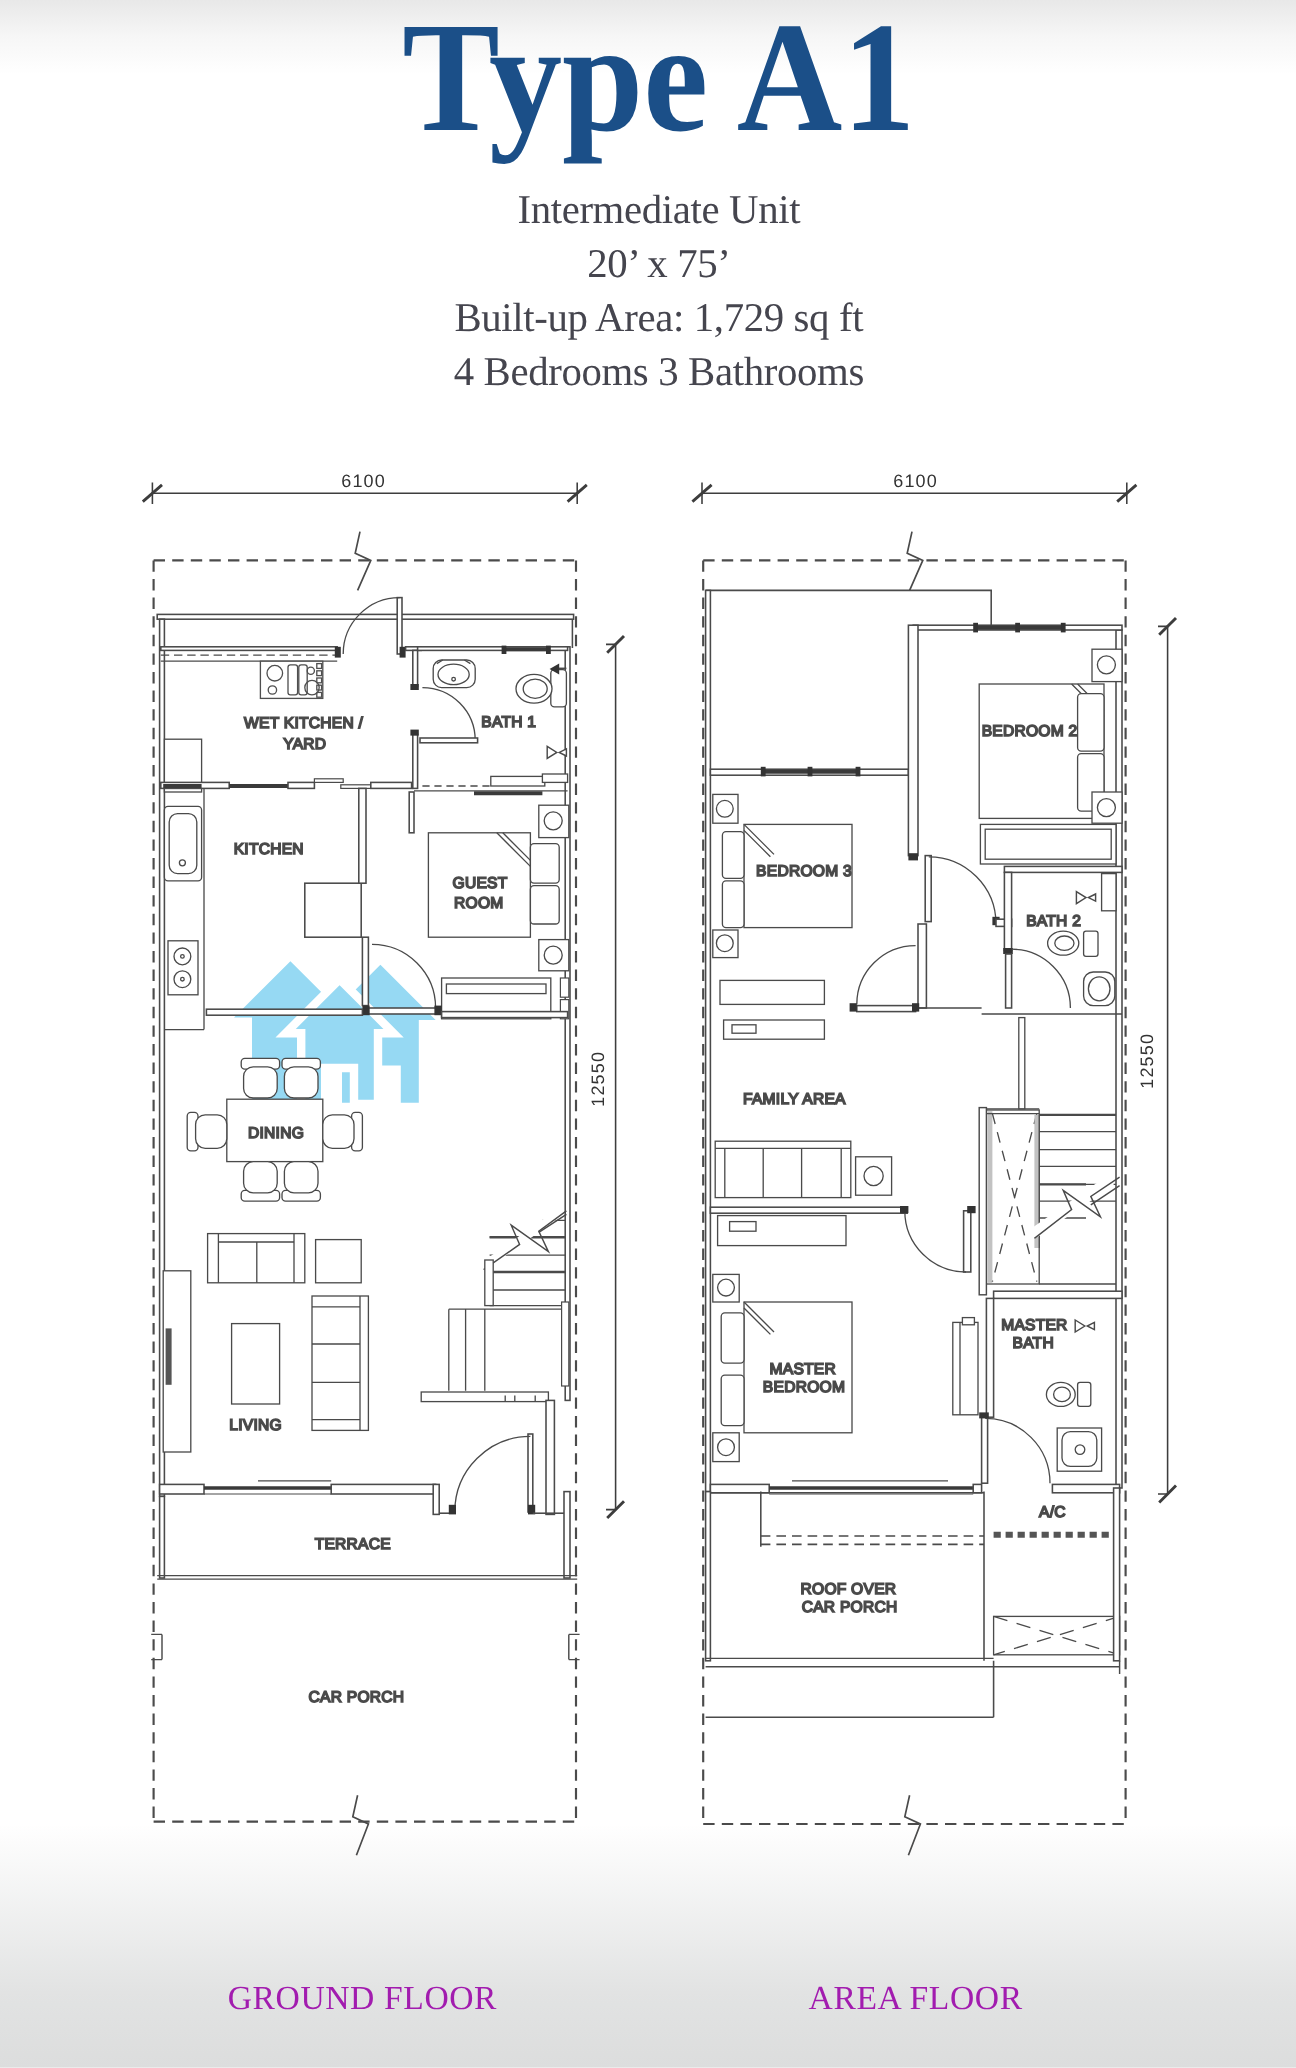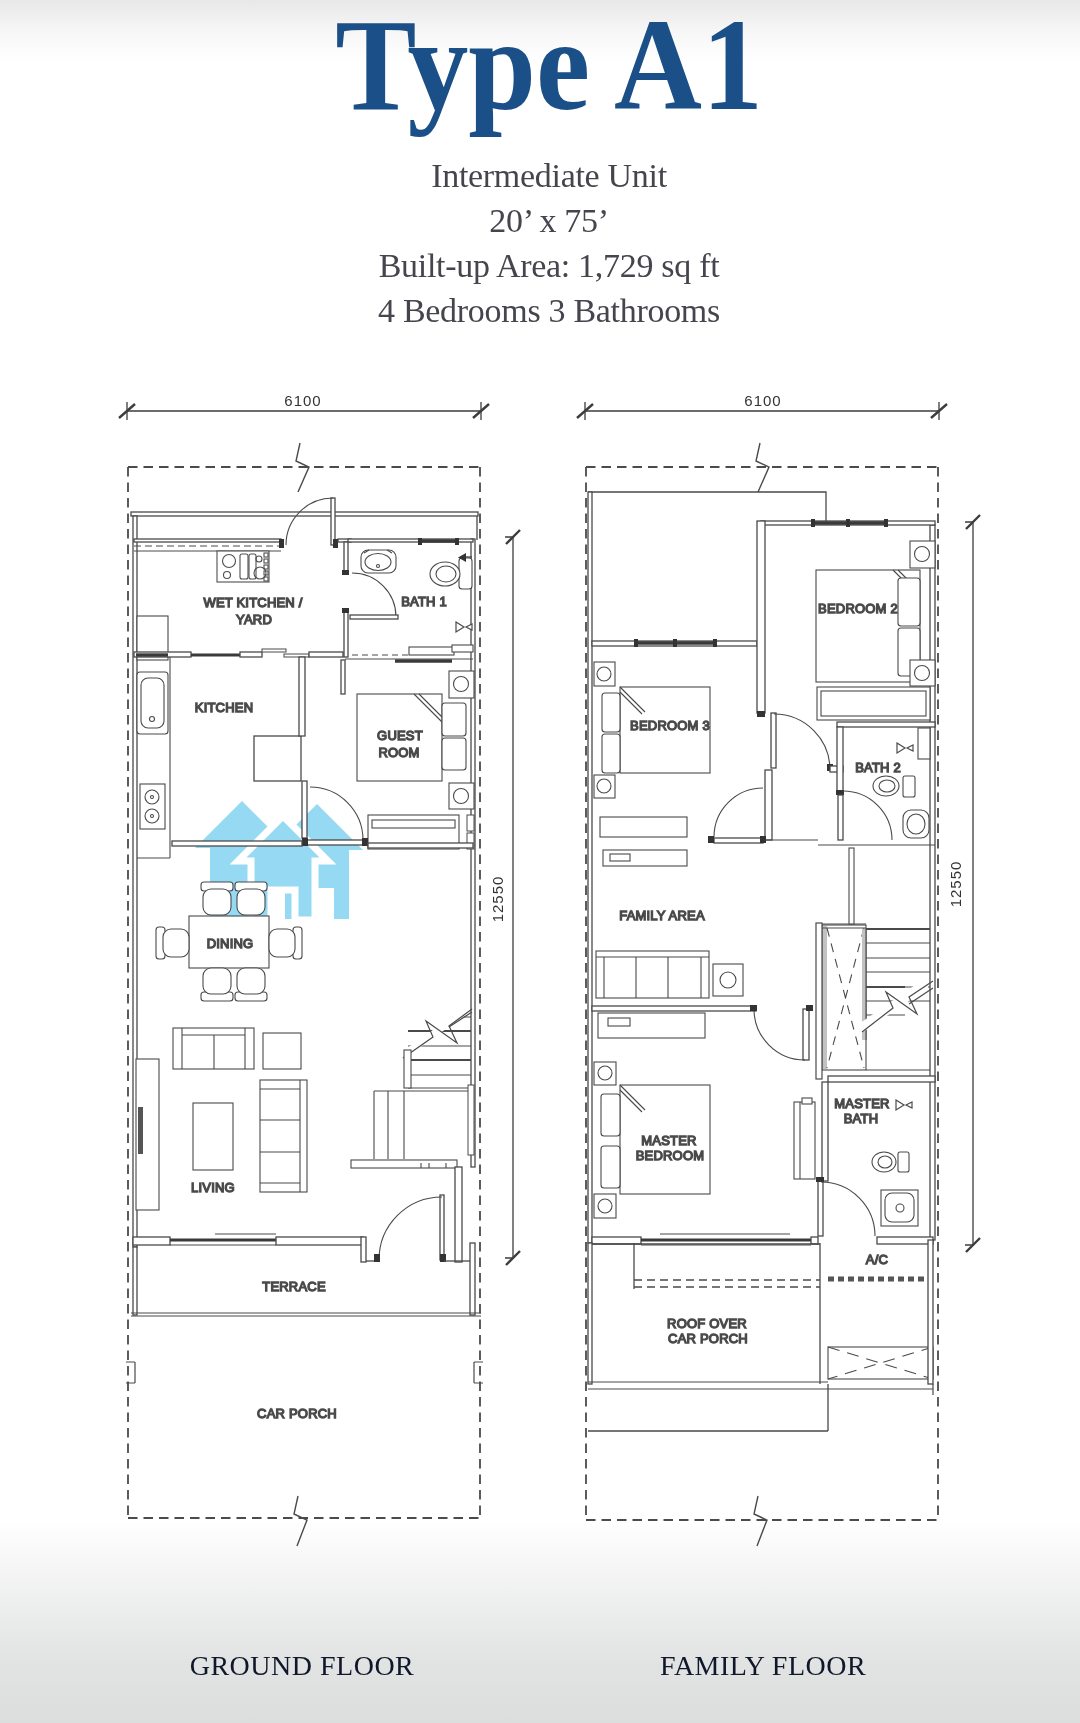--- a/index.html
+++ b/index.html
@@ -5,35 +5,35 @@
 html,body{margin:0;padding:0;}
 body{width:1080px;height:1723px;position:relative;overflow:hidden;
   background:linear-gradient(180deg,#e8e8e8 0px,#f6f6f6 30px,#ffffff 62px,#ffffff 1520px,#e2e3e3 1660px,#dcdddd 1723px);
   font-family:"Liberation Sans",sans-serif;}
 .title{position:absolute;top:-11px;left:9px;width:1080px;text-align:center;
   font-family:"Liberation Serif",serif;font-weight:bold;font-size:131px;color:#1b4f88;
   transform:scaleX(.93);transform-origin:50% 50%;letter-spacing:0px;}
 .sub{position:absolute;top:153px;left:9px;width:1080px;text-align:center;
   font-family:"Liberation Serif",serif;font-size:34px;line-height:45px;color:#45454e;letter-spacing:-.3px;}
 .floorlbl{position:absolute;width:500px;text-align:center;top:1650px;
-  font-family:"Liberation Serif",serif;font-size:28px;color:#0f172a;letter-spacing:.5px;}
+  font-family:"Liberation Serif",serif;font-size:28px;color:#a21caf;letter-spacing:.5px;}
 svg text{font-family:"Liberation Sans",sans-serif;}
 .t{font-size:13px;fill:#333;letter-spacing:.2px;}
 .d{font-size:15px;fill:#333;letter-spacing:1px;}
 </style>
 </head>
 <body>
 
 <div class="title">Type A1</div>
 
 <div class="sub">Intermediate Unit<br>20’ x 75’<br>Built-up Area: 1,729 sq ft<br>4 Bedrooms 3 Bathrooms</div>
 
 <div class="floorlbl" style="left:52px;">GROUND FLOOR</div>
 
-<div class="floorlbl" style="left:513px;">FAMILY FLOOR</div>
+<div class="floorlbl" style="left:513px;">AREA FLOOR</div>
 <svg width="1080" height="1723" viewBox="0 0 1080 1723" style="position:absolute;top:0;left:0;" stroke-linecap="butt" fill="none">
 <g id="gf" stroke="#4a4a4a" stroke-width="1.3">
 
   <g stroke="none">
     <path fill="#96d9f3" d="M242,801 L289,848 L274,848 L274,916 L210,916 L210,848 L195,848 Z M251,876 L272,876 L272,898 L251,898 Z" fill-rule="evenodd"></path>
 
     <path fill="#96d9f3" d="M317,804 L363,850 L349,850 L349,919 L334,919 L334,888 L304,888 L304,919 L285,919 L285,850 L271,850 Z"></path>
 
     <path fill="#96d9f3" stroke="#ffffff" stroke-width="7" d="M283,816 L328,861 L315,861 L315,920 L295,920 L295,890 L271,890 L271,920 L251,920 L251,861 L238,861 Z"></path>
   </g>

